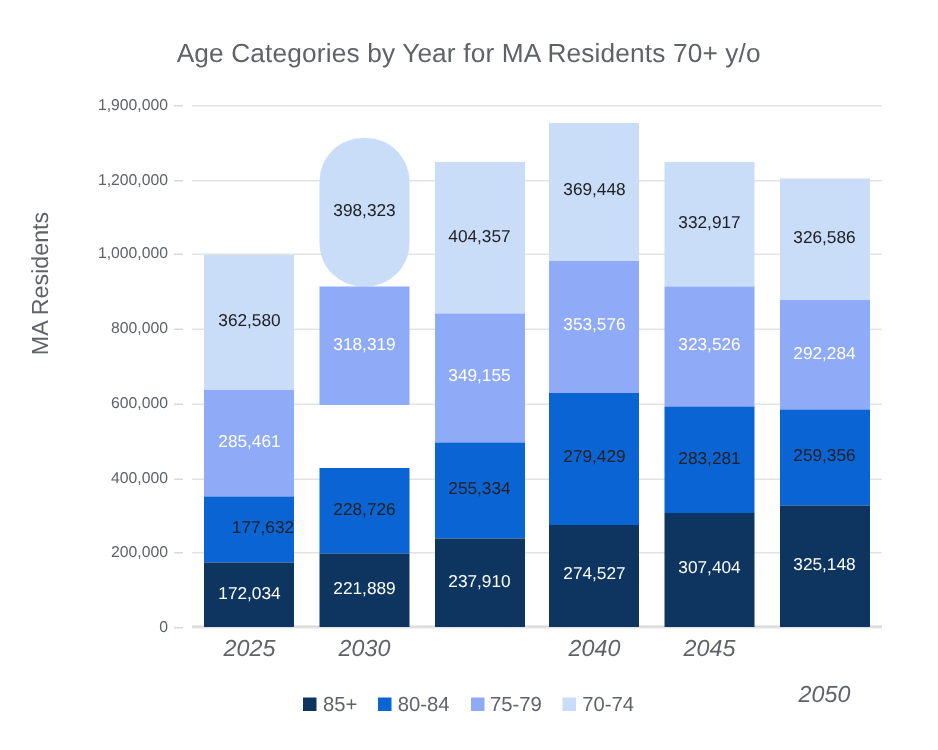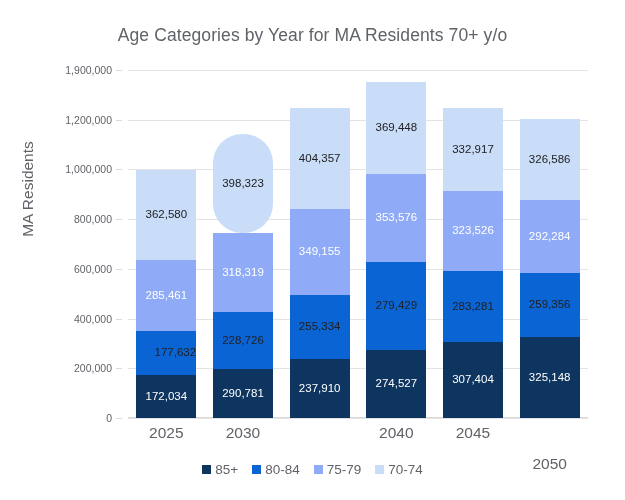--- a/index.html
+++ b/index.html
@@ -107,20 +107,21 @@
     white-space: nowrap;
     line-height: 1;
   }
   
   #x-axis-labels {
     position: absolute;
     left: 128px;
     top: 424px;
     width: 460px;
     height: 26px;
+    font-style: italic;
   }
   .x-tick-label {
     position: absolute;
     top: 0;
     text-align: center;
     font-size: 15.5px;
     color: #5f6368;
     white-space: nowrap;
   }
   
@@ -202,25 +203,25 @@
           <span class="segment-value" style="color: rgb(255, 255, 255);">172,034</span>
         </div>
       </div>
       <div class="bar-group" style="left: 85px; width: 60px;">
         <div class="bar-segment" style="height: 99.0117px; background: rgb(201, 221, 248); border-radius: 29px;">
           <span class="segment-value" style="color: rgb(32, 33, 36);">398,323</span>
         </div>
         <div class="bar-segment" style="height: 79.125px; background: rgb(143, 171, 247);">
           <span class="segment-value" style="color: rgb(255, 255, 255);">318,319</span>
         </div>
-        <div class="bar-segment" style="height: 56.8547px; background: rgb(11, 100, 211);">
+        <div class="bar-segment" style="height: 56.8547px; background: rgb(11, 100, 211); margin-top: 42px;">
           <span class="segment-value" style="color: rgb(32, 33, 36);">228,726</span>
         </div>
         <div class="bar-segment" style="height: 48.7531px; background: rgb(14, 53, 96);">
-          <span class="segment-value" style="color: rgb(255, 255, 255);">290,781</span>
+          <span class="segment-value" style="color: rgb(255, 255, 255);">221,889</span>
         </div>
       </div>
       <div class="bar-group" style="left: 161.667px; width: 60px;">
         <div class="bar-segment" style="height: 100.512px; background: rgb(201, 221, 248);">
           <span class="segment-value" style="color: rgb(32, 33, 36);">404,357</span>
         </div>
         <div class="bar-segment" style="height: 86.79px; background: rgb(143, 171, 247);">
           <span class="segment-value" style="color: rgb(255, 255, 255);">349,155</span>
         </div>
         <div class="bar-segment" style="height: 63.4687px; background: rgb(11, 100, 211);">

